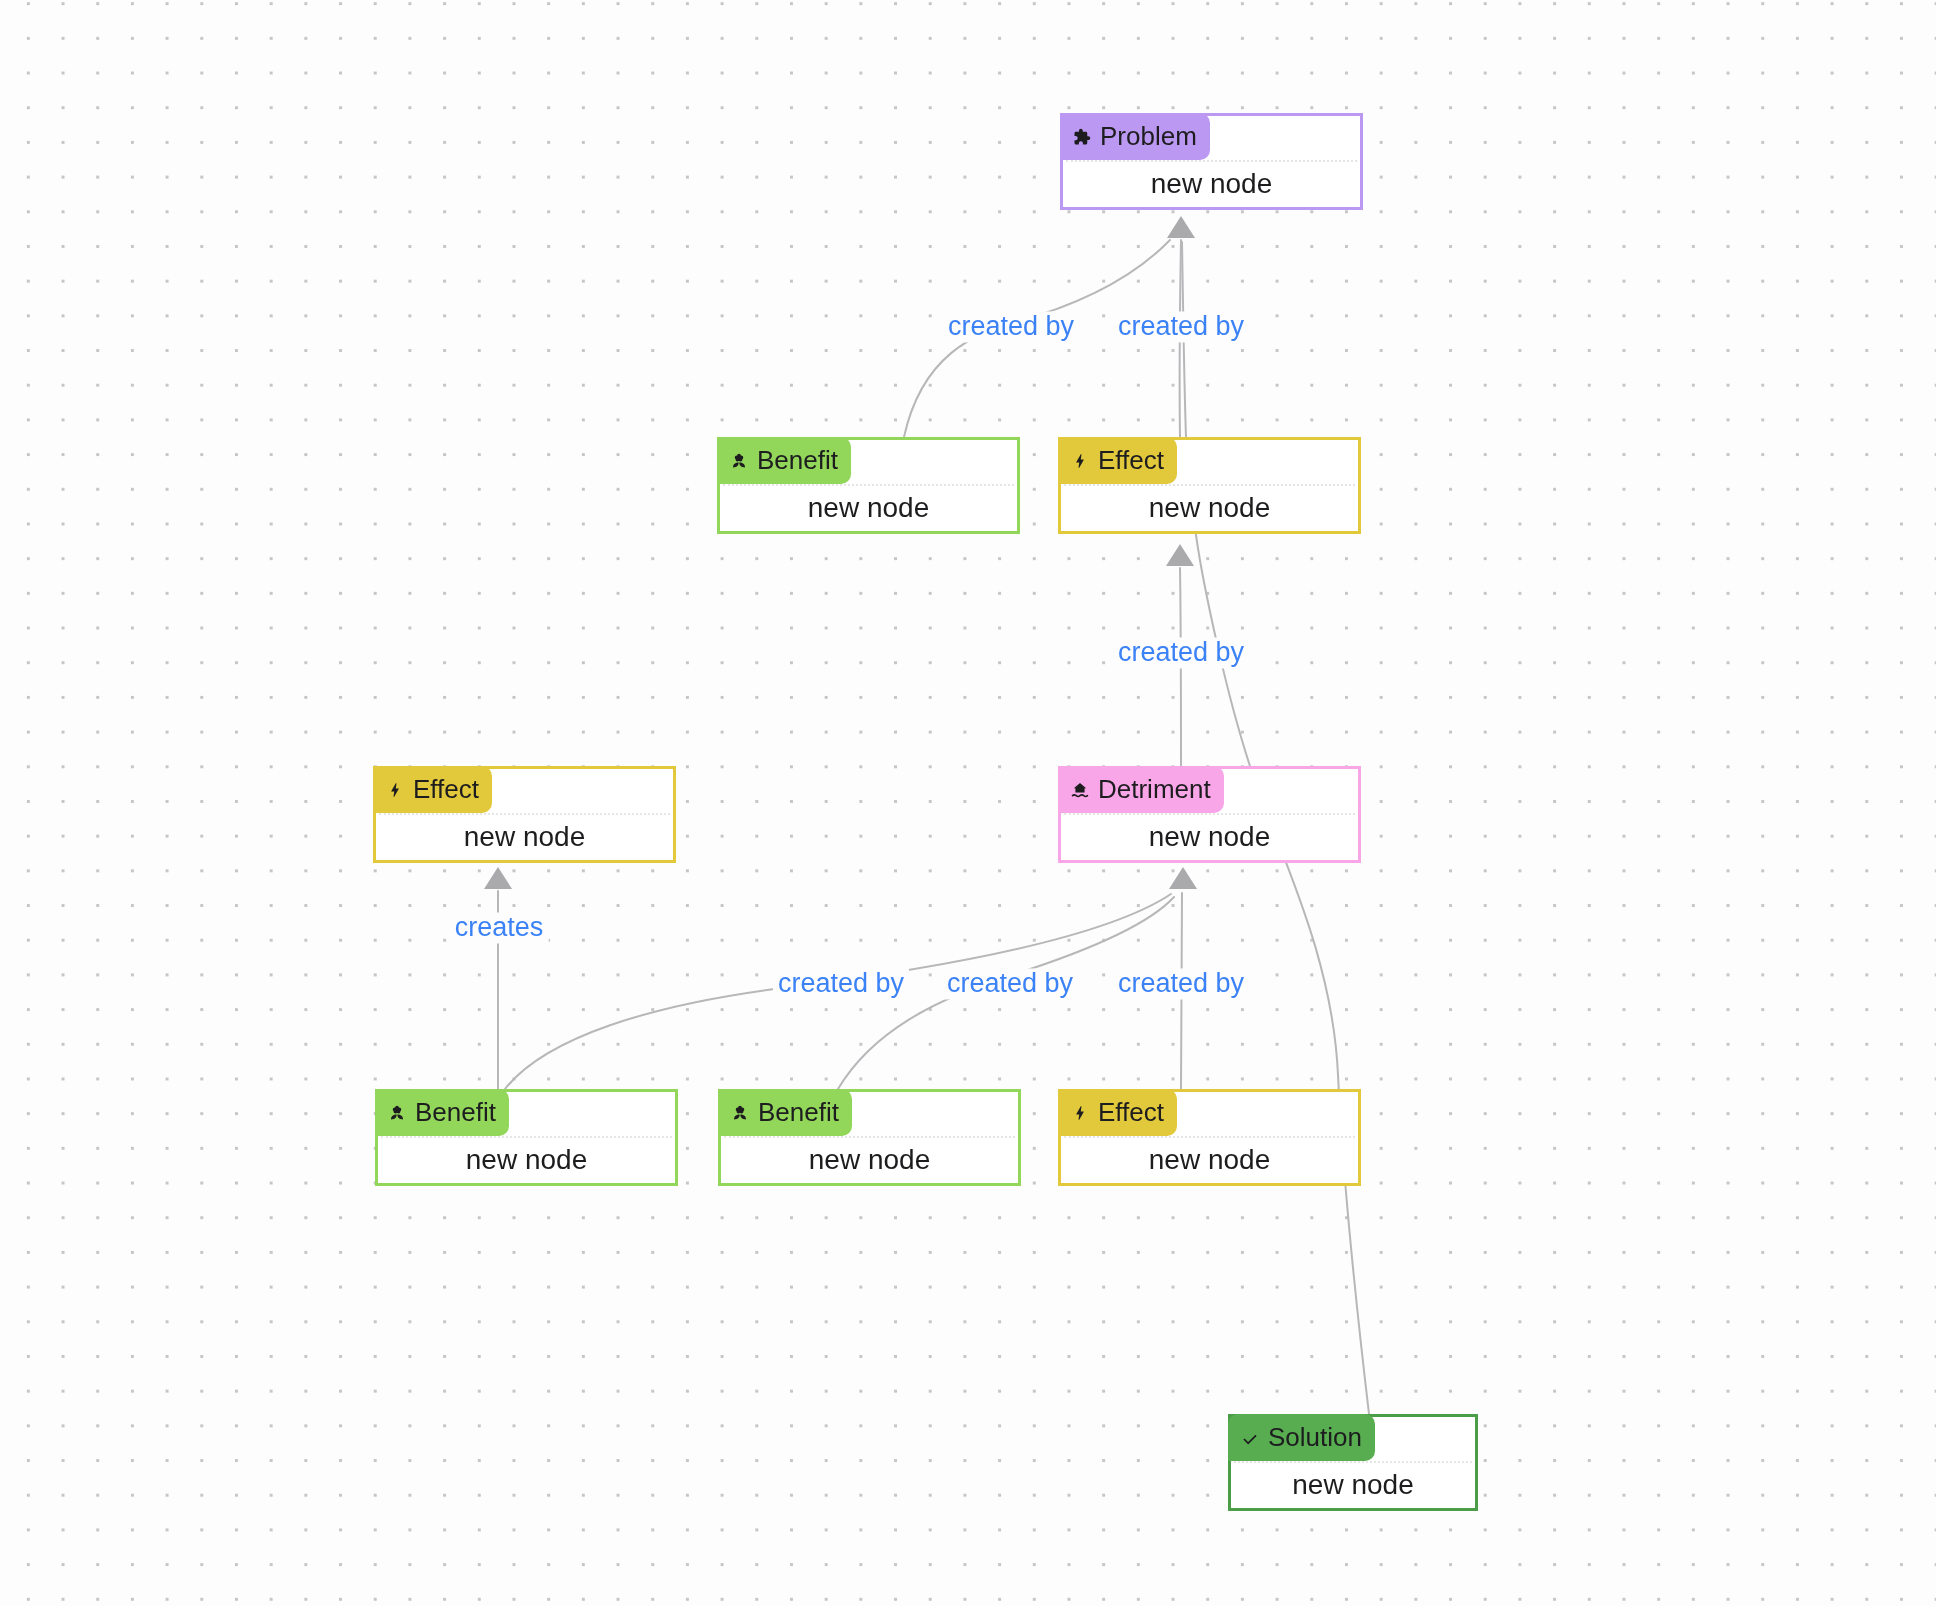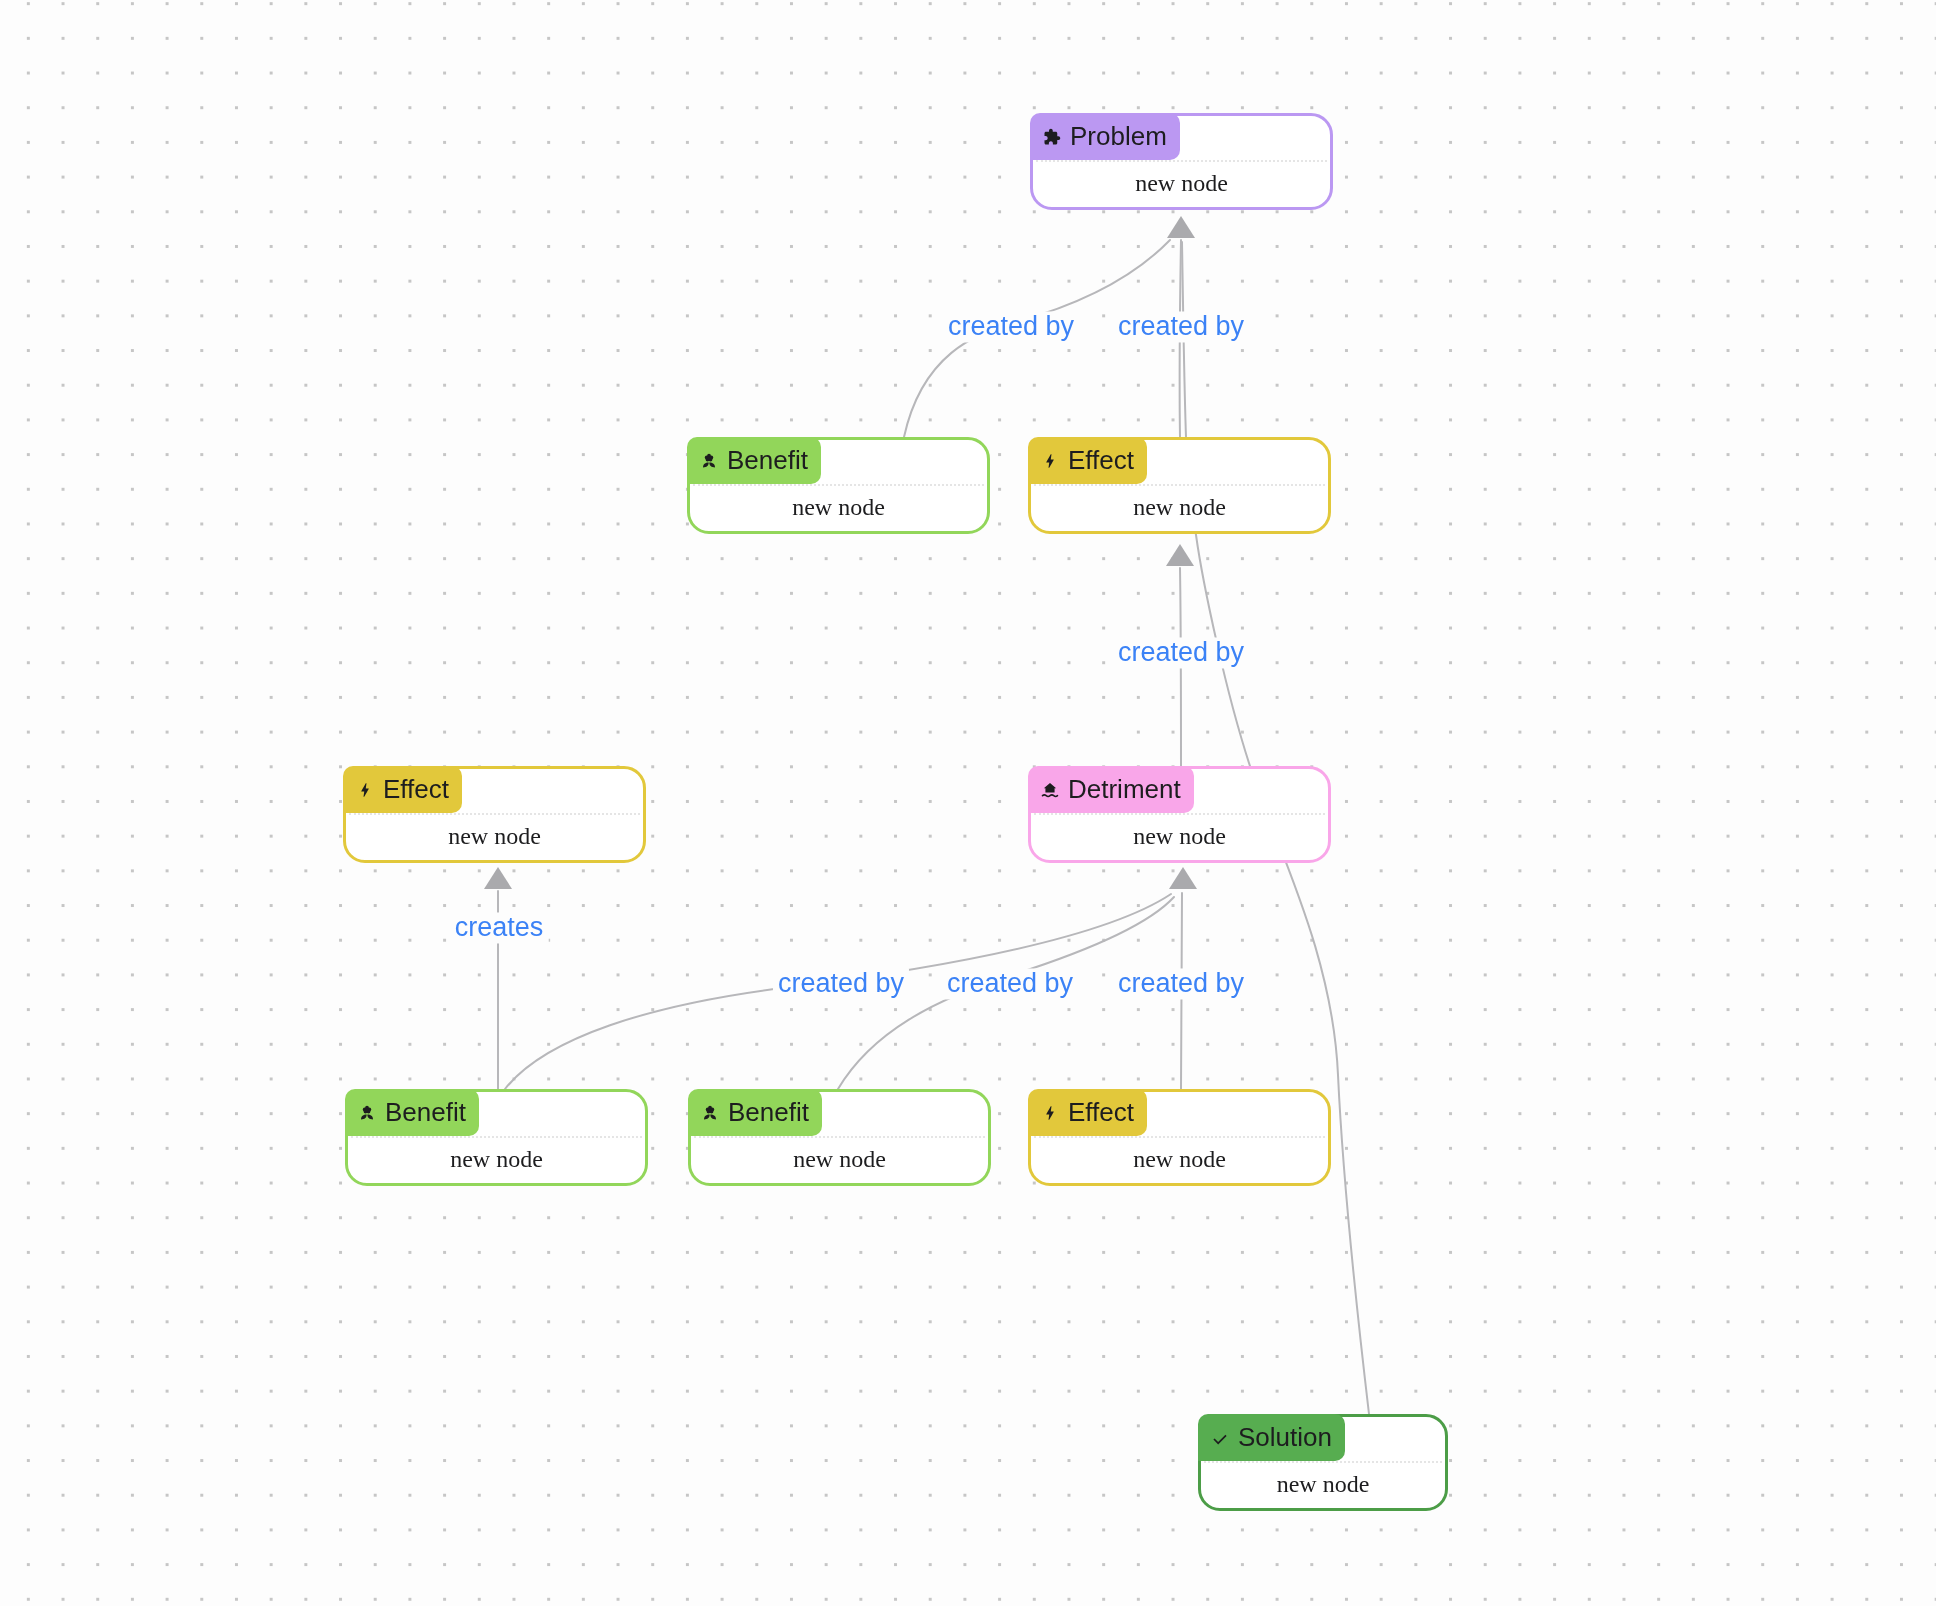--- a/index.html
+++ b/index.html
@@ -14,37 +14,37 @@
     background-image:radial-gradient(circle, #c6c6c6 1.4px, rgba(198,198,198,0) 1.5px);
     background-size:34.7px 34.7px;
     background-position:11px 21px;
   }
   svg.edge-layer{position:absolute;left:0;top:0;width:1936px;height:1606px;}
   .edge{fill:none;stroke:#b7b7ba;stroke-width:2px;stroke-linecap:round;}
   .arrowhead{fill:#aaaaad;stroke:none;}
 
   .node{
     position:absolute;box-sizing:border-box;
-    background:#ffffff;border:3px solid #999;border-radius:22px;
+    background:#ffffff;border:3px solid #999;border-radius:0;margin-left:30px;
   }
   .node .tab{
     position:absolute;top:-3px;left:-3px;height:47px;
     display:flex;align-items:center;gap:9px;
     padding:0 13px;border-radius:10px 10px 10px 0;
     font-size:26px;color:#1d1d1f;white-space:nowrap;
   }
   .node .tab svg{flex:0 0 auto;display:block;}
   .node .sep{
     position:absolute;left:3px;right:3px;top:44px;height:0;
     border-top:2px dotted rgba(0,0,0,0.10);
   }
   .node .body{
     position:absolute;left:0;right:0;top:44px;bottom:0;
     display:flex;align-items:center;justify-content:center;
-    font-size:24px;color:#1d1d1f;font-family:Liberation Serif, serif;
+    font-size:28px;color:#1d1d1f;
   }
   .edge-label{
     position:absolute;transform:translate(-50%,-50%);
     font-size:27px;color:#3b82f6;white-space:nowrap;
     background:#fdfdfd;padding:0 5px;line-height:1.15;
   }
 </style>
 </head>
 <body>
 

